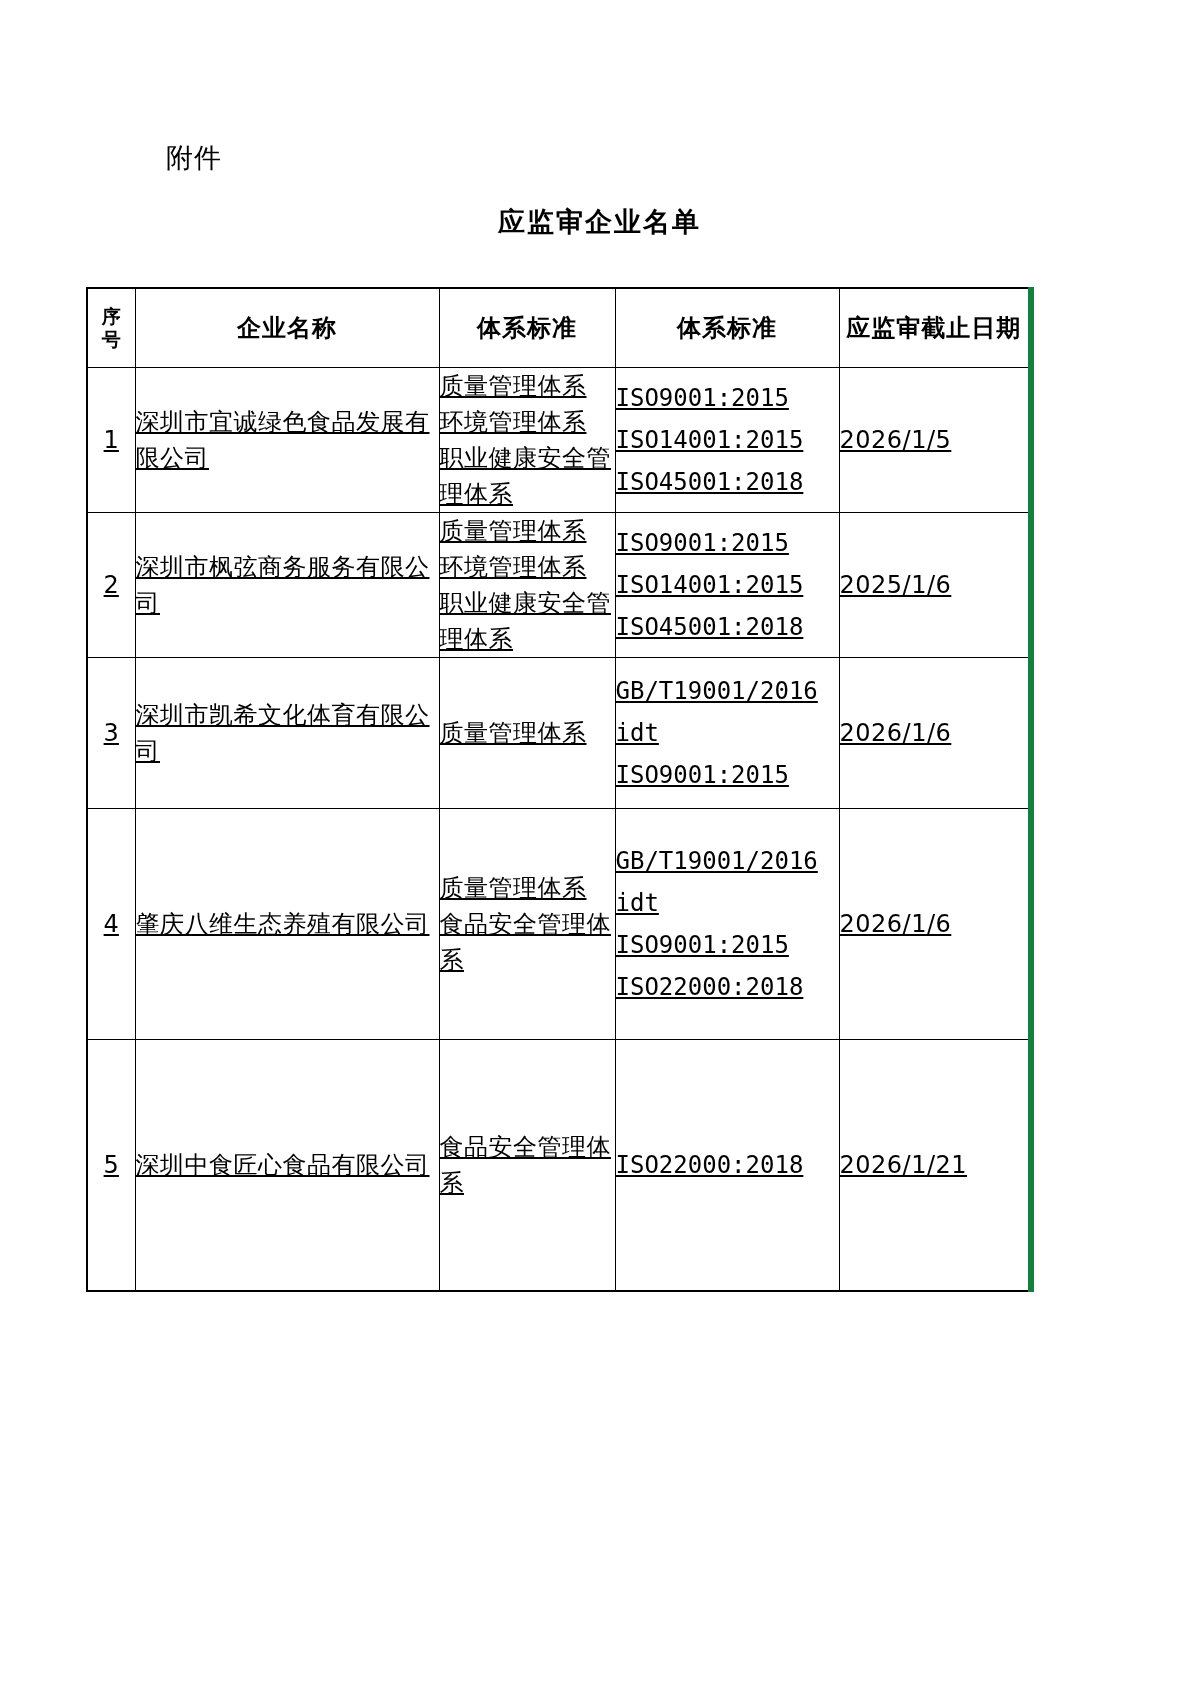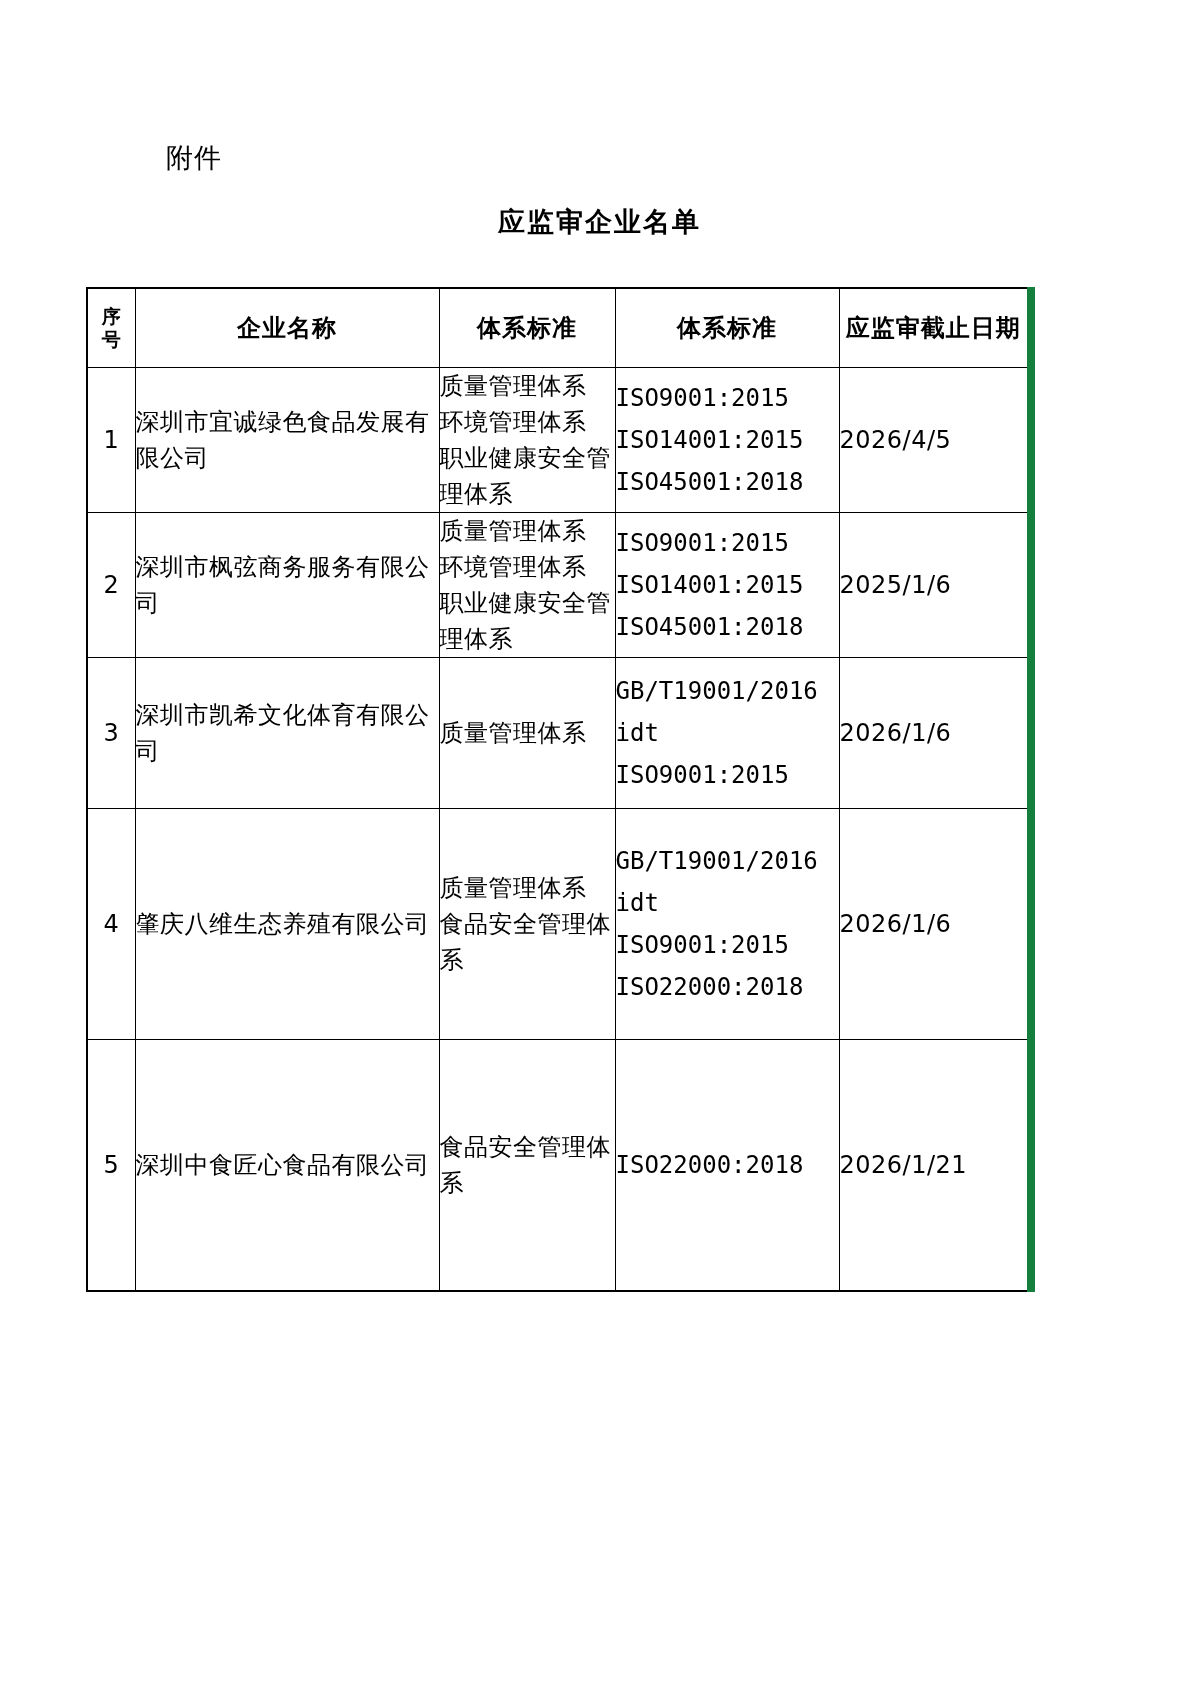--- a/index.html
+++ b/index.html
@@ -69,21 +69,21 @@
   
   table.list {
     outline: none;
   }
   table.list tr > td:first-child,
   table.list tr > th:first-child {
     border-left: 2px solid #000;
   }
   table.list tr > td:last-child,
   table.list tr > th:last-child {
-    border-right: 8px solid #15803d;
+    border-right: 6px solid #15803d;
     margin-top: 21px;
   }
   table.list tr:first-child > th {
     border-top: 2px solid #000;
   }
   table.list tr:last-child > td {
     border-bottom: 2px solid #000;
   }
 
   
@@ -104,20 +104,21 @@
   }
   thead th.idx-head {
     letter-spacing: 0;
     line-height: 1.2;
     font-size: 19px;
   }
   thead th.idx-head .ch { display: block; }
 
   tbody td {
     padding: 10px 0;
+    text-decoration: underline;
   }
   td.idx {
     text-align: center;
     font-family: "DejaVu Sans", sans-serif;
     font-size: 19px;
   }
   td.name {
     padding-left: 14px;
     padding-right: 8px;
     font-size: 20px;
@@ -188,21 +189,21 @@
       <tbody>
         <tr class="r1">
           <td class="idx">1</td>
           <td class="name">深圳市宜诚绿色食品发展有限公司</td>
           <td class="sys">质量管理体系
 环境管理体系
 职业健康安全管理体系</td>
           <td class="std">ISO9001:2015
 ISO14001:2015
 ISO45001:2018</td>
-          <td class="date">2026/4/5</td>
+          <td class="date">2026/1/5</td>
         </tr>
         <tr class="r2">
           <td class="idx">2</td>
           <td class="name">深圳市枫弦商务服务有限公司</td>
           <td class="sys">质量管理体系
 环境管理体系
 职业健康安全管理体系</td>
           <td class="std">ISO9001:2015
 ISO14001:2015
 ISO45001:2018</td>

